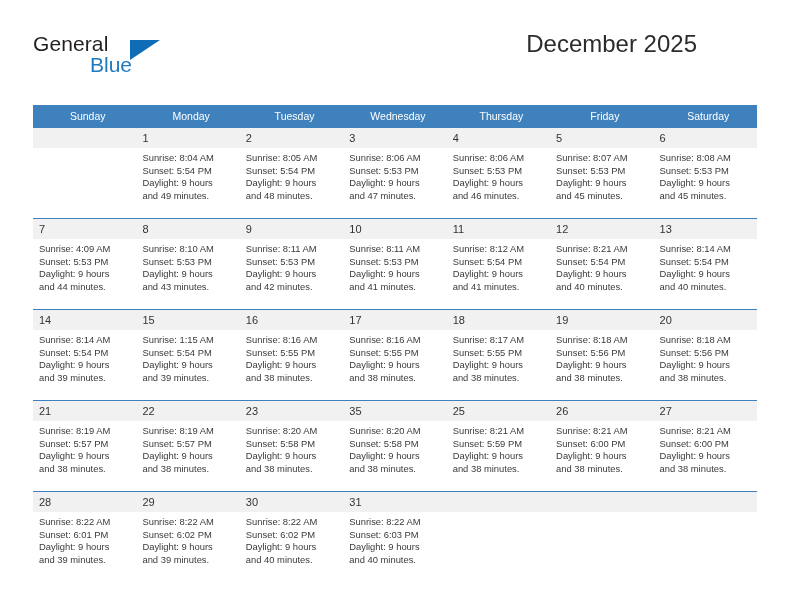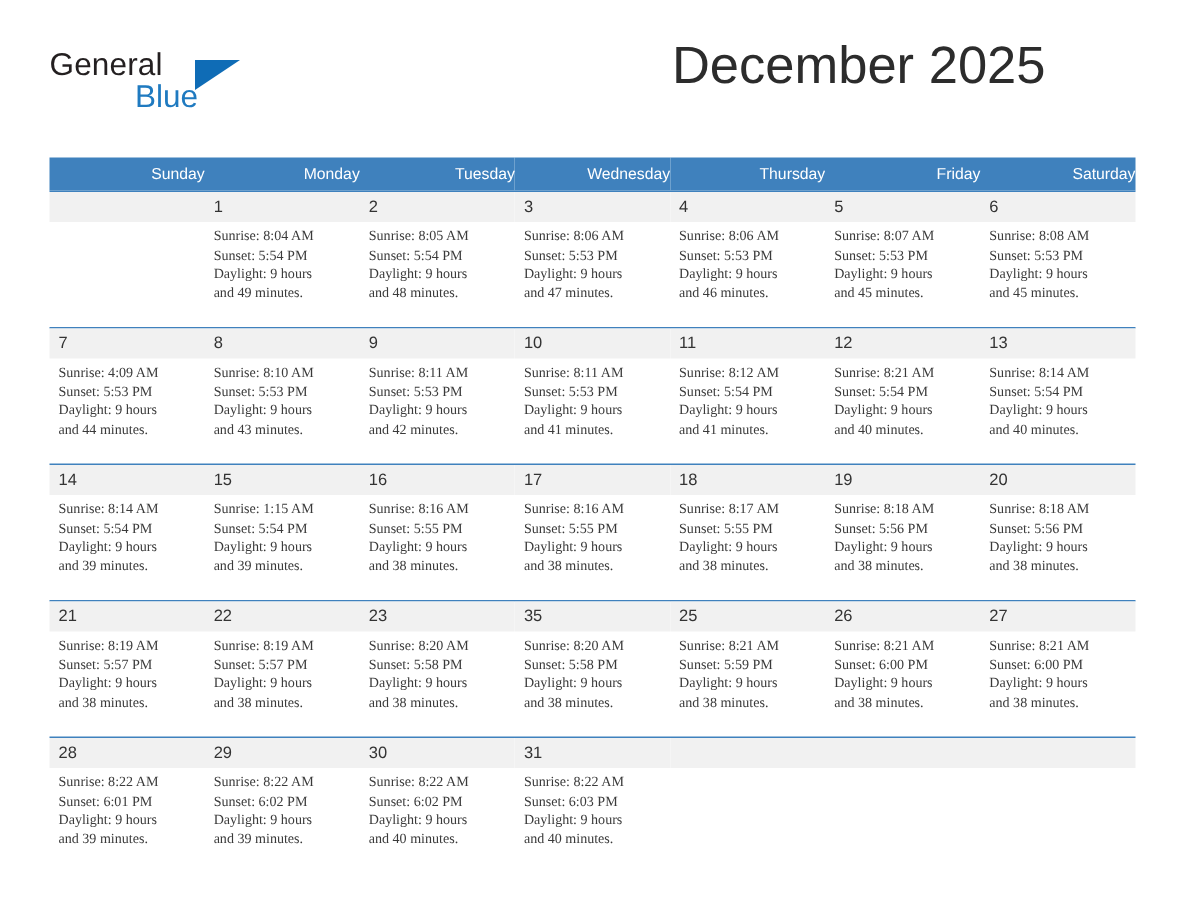--- a/index.html
+++ b/index.html
@@ -64,21 +64,21 @@
     border-right: 30px solid transparent;
     transform: scaleY(1);
   }
   .title-block {
     position: absolute;
     right: 0;
     top: 0;
     text-align: right;
   }
   .month-title {
-    font-size: 35px;
+    font-size: 24px;
     color: #2c2c2c;
     line-height: 32px;
     white-space: nowrap;
     font-weight: normal;
   }
   .location {
     font-size: 14.5px;
     color: #2c2c2c;
     line-height: 20px;
     margin-top: 6px;
@@ -95,21 +95,21 @@
   table.cal {
     border-collapse: collapse;
     table-layout: fixed;
     width: 724px;
   }
   table.cal th {
     background: #3f81bd;
     color: #ffffff;
     font-size: 10.5px;
     font-weight: normal;
-    text-align: right;
+    text-align: center;
     padding: 5px 0 5px 6px;
     height: 12px;
     border: none;
   }
   td.daycell {
     vertical-align: top;
     padding: 0;
     border: none;
     width: 103.4px;
     height: 90px;
@@ -123,21 +123,20 @@
     line-height: 14px;
   }
   .daynum.blank {
     background: #f1f1f1;
   }
   .detail {
     padding: 4px 6px 0 6px;
     font-size: 9.4px;
     line-height: 12.6px;
     color: #3a3a3a;
-    font-family: Liberation Serif, serif;
   }
   .detail div {
     white-space: nowrap;
   }
   .wk-rule td {
     padding: 0;
     border: none;
     height: 1px;
   }
   .wk-rule .rule {

